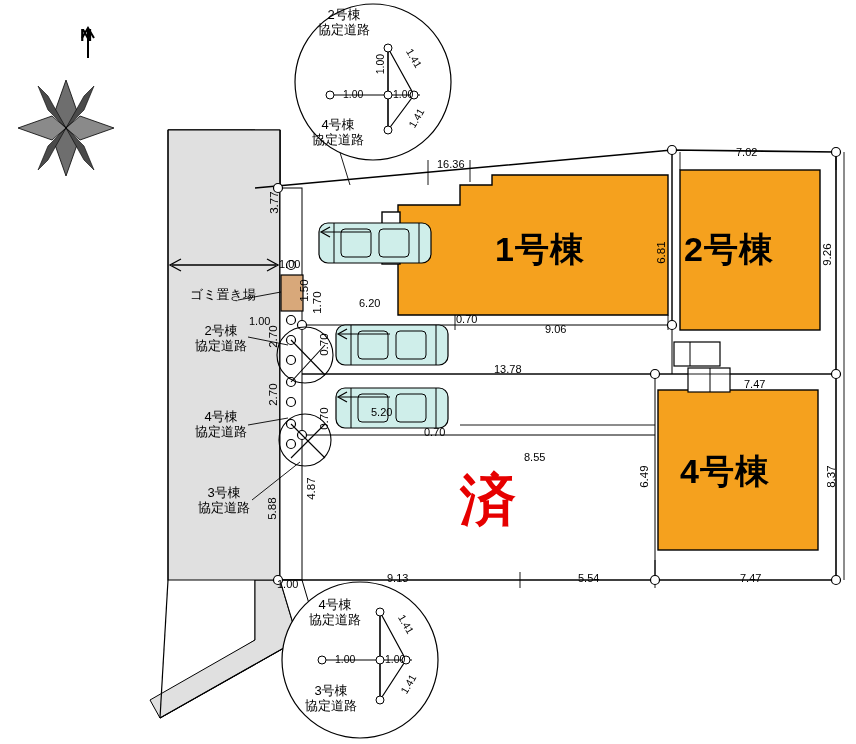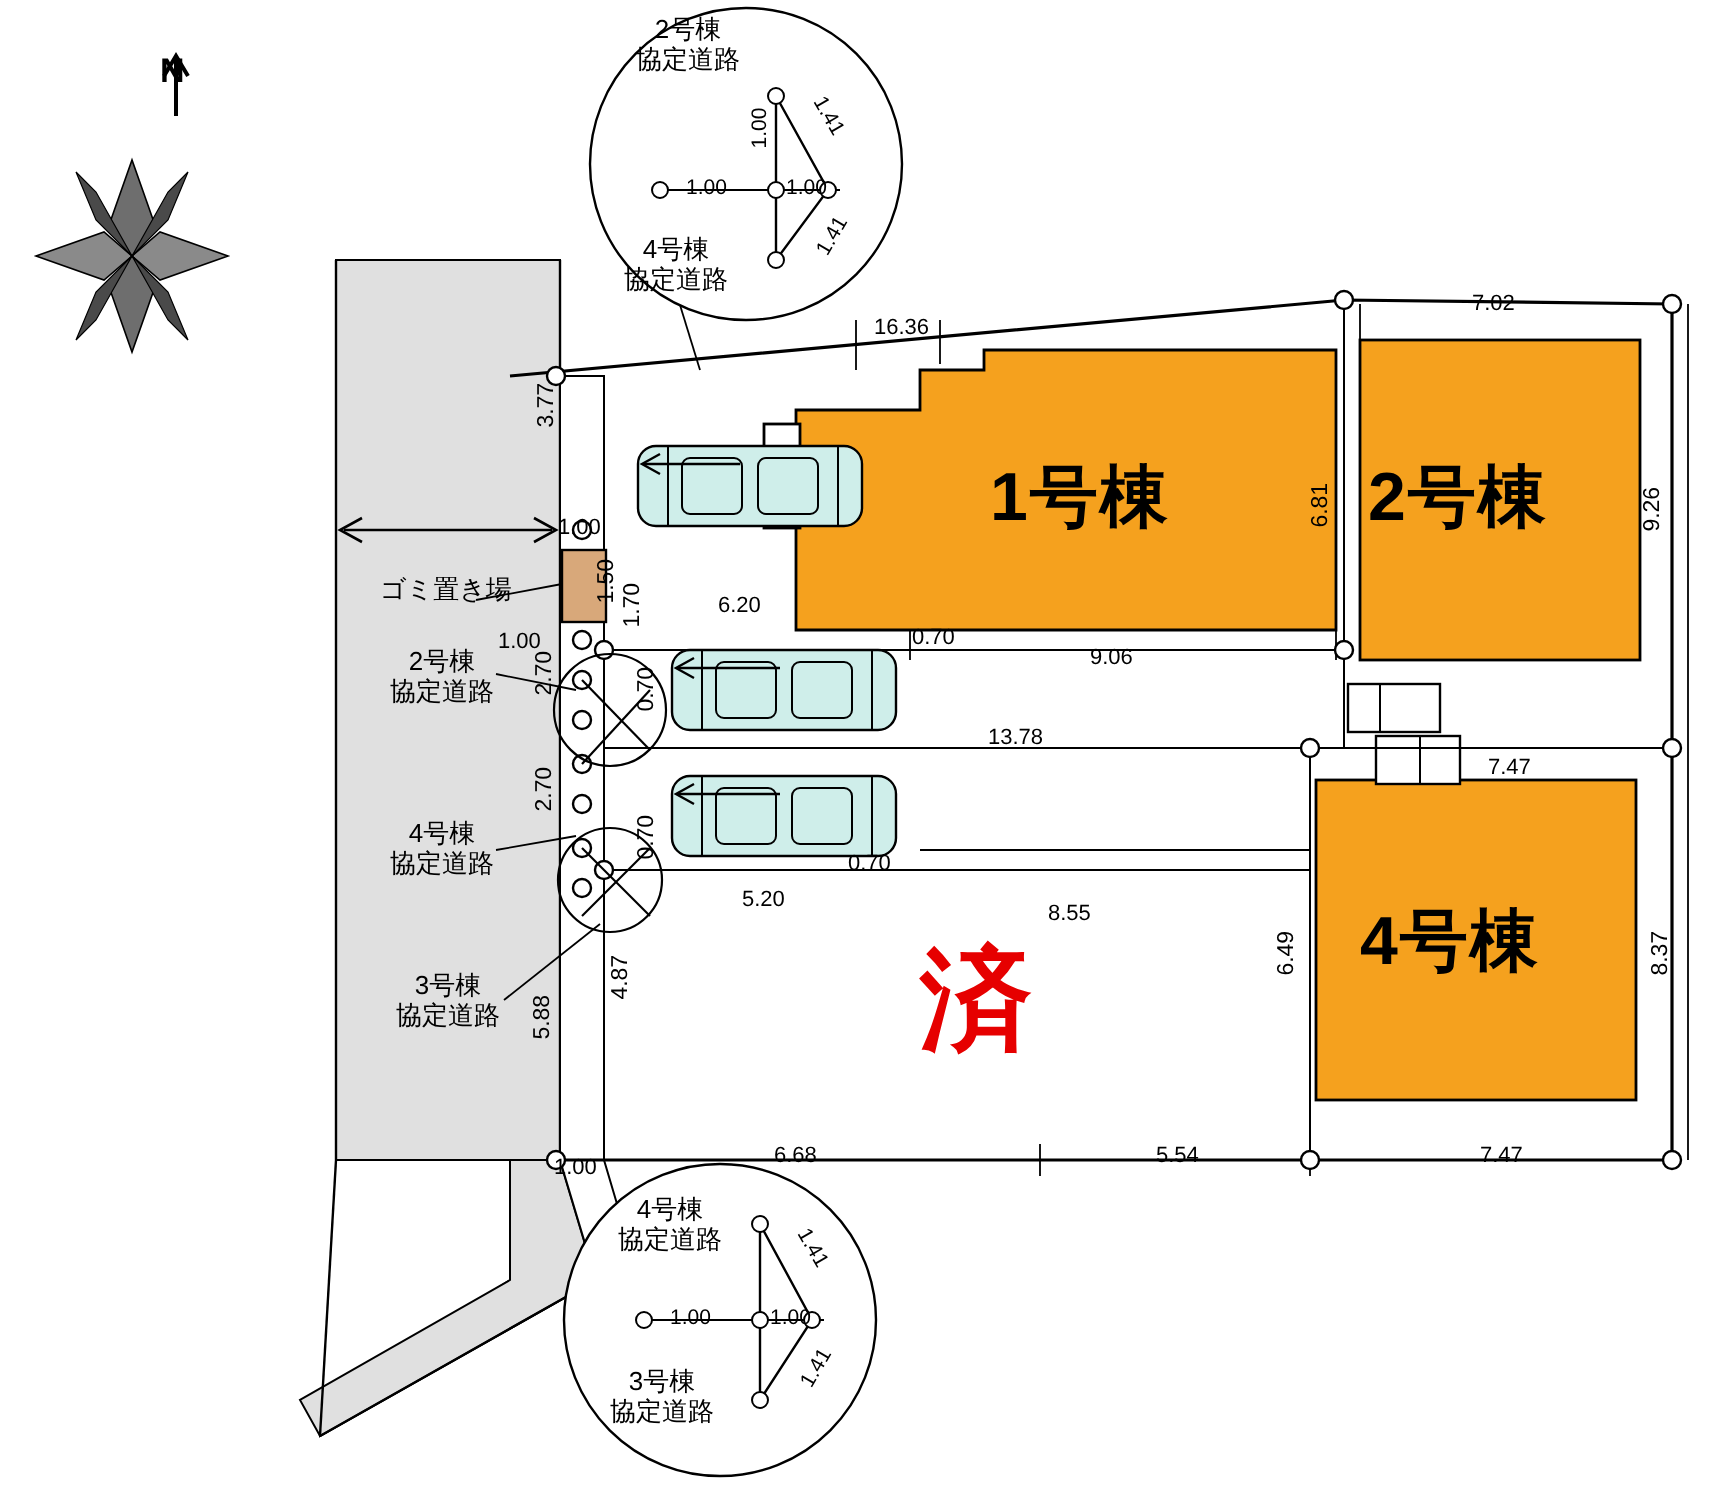--- a/index.html
+++ b/index.html
@@ -291,28 +291,28 @@
   <div class="lbl dimv rot90" style="left:816px; top:248px;">9.26</div>
   <div class="lbl dimv rot90" style="left:820px; top:470px;">8.37</div>
 
   <div class="lbl dimv rot90" style="left:650px; top:246px;">6.81</div>
   <div class="lbl dim" style="left:545px; top:323px;">9.06</div>
   <div class="lbl dim" style="left:359px; top:297px;">6.20</div>
   <div class="lbl dim" style="left:456px; top:313px;">0.70</div>
 
   <div class="lbl dim" style="left:494px; top:363px;">13.78</div>
   <div class="lbl dim" style="left:524px; top:407px;margin-top:44px;">8.55</div>
-  <div class="lbl dim" style="left:371px; top:444px;">5.20</div>
+  <div class="lbl dim" style="left:371px; top:406px;">5.20</div>
   <div class="lbl dim" style="left:424px; top:426px;">0.70</div>
 
   <div class="lbl dim" style="left:744px; top:378px;">7.47</div>
   <div class="lbl dim" style="left:740px; top:572px;">7.47</div>
   <div class="lbl dimv rot90" style="left:633px; top:470px;">6.49</div>
 
-  <div class="lbl dim" style="left:387px; top:572px;">6.68</div>
+  <div class="lbl dim" style="left:387px; top:572px;">9.13</div>
   <div class="lbl dim" style="left:578px; top:572px;">5.54</div>
   <div class="lbl dim" style="left:277px; top:578px;">1.00</div>
 
   <div class="lbl dimv rot90" style="left:263px; top:196px;">3.77</div>
   <div class="lbl dim" style="left:279px; top:258px;">1.00</div>
   <div class="lbl dimv rot90" style="left:293px; top:284px;">1.50</div>
   <div class="lbl dimv rot90" style="left:306px; top:296px;">1.70</div>
   <div class="lbl dim" style="left:249px; top:315px;">1.00</div>
   <div class="lbl dimv rot90" style="left:262px; top:330px;">2.70</div>
   <div class="lbl dimv rot90" style="left:262px; top:388px;">2.70</div>

